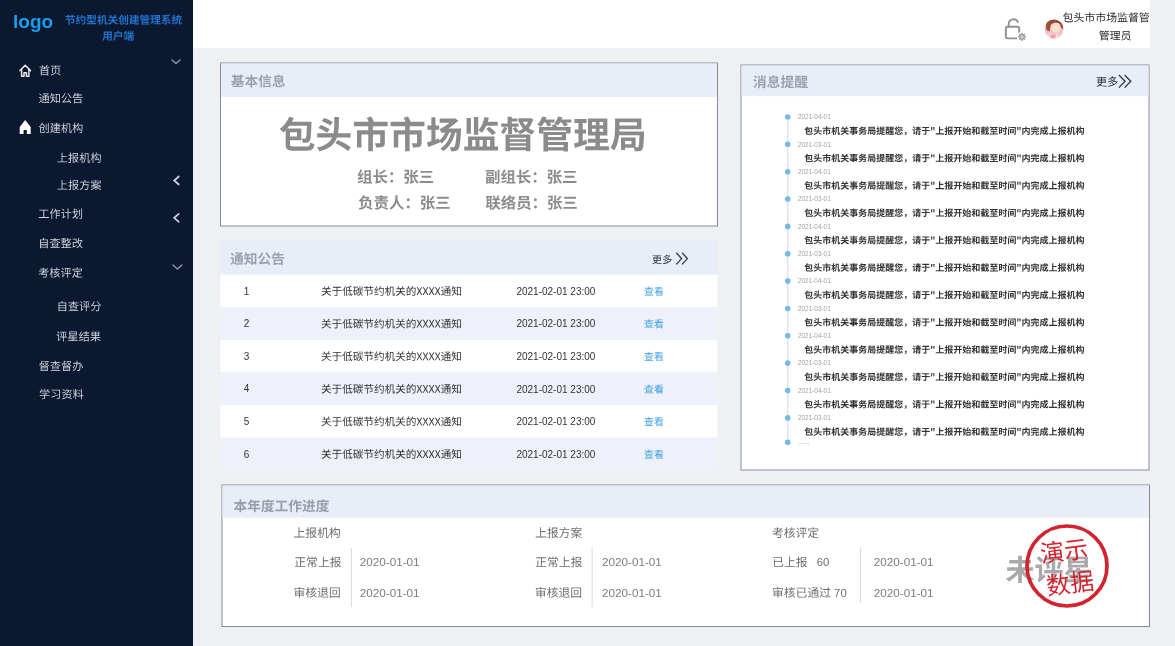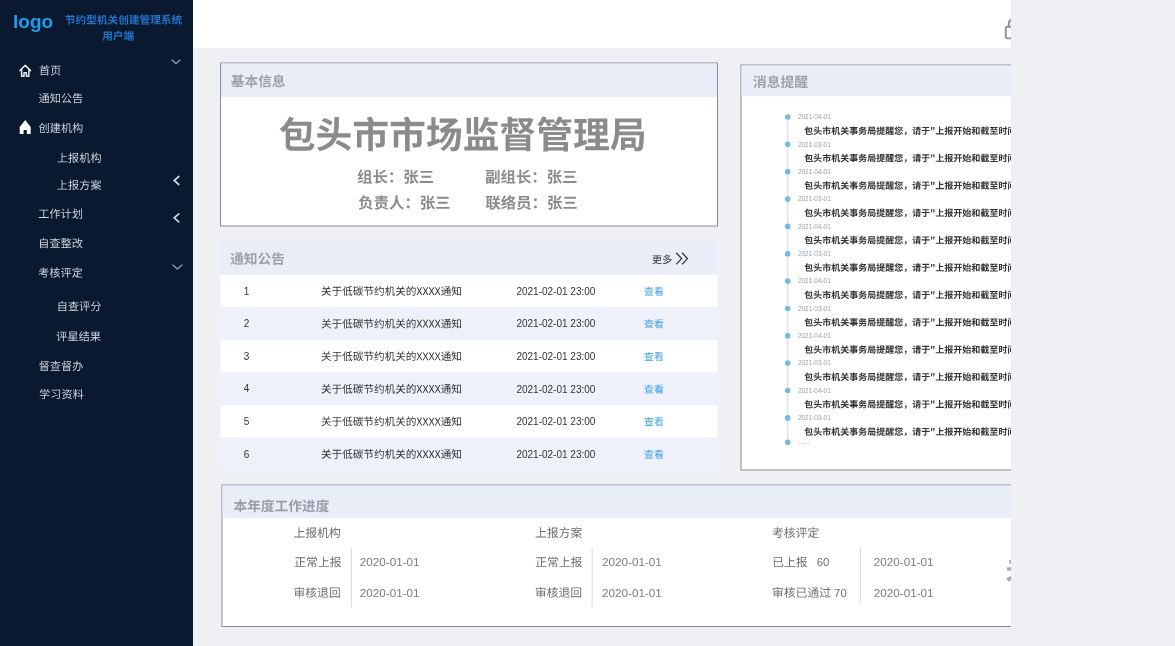--- a/index.html
+++ b/index.html
@@ -1,16 +1,16 @@
 <!DOCTYPE html>
 <html><head><meta charset="utf-8"><title>dashboard</title>
 <style>
 html,body{margin:0;padding:0;background:#eef0f4;}
 body{font-family:"Liberation Sans",sans-serif;}
-#wrap{position:relative;width:1011px;height:646px;overflow:hidden;}
+#wrap{position:relative;width:1150px;height:646px;overflow:hidden;}
 svg{display:block}
 </style></head>
 <body>
 <div id="wrap">
     <svg width="1175" height="646" viewBox="0 0 1175 646" font-family="Liberation Sans, sans-serif">
       <defs>
         <path id="gb8282" d="M95 -492V-376H331V87H459V-376H746V-176C746 -162 740 -159 721 -158C702 -158 630 -158 572 -161C588 -125 603 -71 607 -34C700 -34 766 -34 812 -53C860 -72 872 -109 872 -173V-492ZM616 -850V-751H388V-850H265V-751H49V-636H265V-540H388V-636H616V-540H743V-636H952V-751H743V-850Z"></path>
         <path id="gb7ea6" d="M28 -73 46 40C155 20 298 -5 434 -32L427 -136C282 -112 129 -86 28 -73ZM476 -384C547 -322 629 -234 664 -174L751 -251C714 -312 628 -394 557 -452ZM60 -414C77 -422 101 -427 194 -438C159 -390 129 -354 114 -338C82 -302 58 -280 33 -274C45 -245 63 -192 69 -170C97 -185 141 -195 415 -240C411 -265 408 -310 410 -341L223 -315C294 -396 362 -490 417 -583L321 -644C303 -608 282 -572 261 -538L174 -531C231 -610 288 -707 330 -801L216 -848C177 -733 107 -612 84 -581C62 -548 43 -529 22 -523C35 -493 54 -437 60 -414ZM542 -850C514 -714 461 -576 393 -491C420 -476 470 -443 492 -425C519 -463 545 -509 568 -561H819C810 -216 799 -72 770 -41C759 -28 748 -24 729 -24C703 -24 648 -24 587 -29C608 2 623 52 625 84C682 86 742 87 779 81C819 75 846 64 874 27C912 -24 924 -179 935 -617C935 -631 936 -671 936 -671H612C629 -721 645 -773 657 -826Z"></path>
         <path id="gb578b" d="M611 -792V-452H721V-792ZM794 -838V-411C794 -398 790 -395 775 -395C761 -393 712 -393 666 -395C681 -366 697 -320 702 -290C772 -290 824 -292 861 -308C898 -326 908 -354 908 -409V-838ZM364 -709V-604H279V-709ZM148 -243V-134H438V-54H46V57H951V-54H561V-134H851V-243H561V-322H476V-498H569V-604H476V-709H547V-814H90V-709H169V-604H56V-498H157C142 -448 108 -400 35 -362C56 -345 97 -301 113 -278C213 -333 255 -415 271 -498H364V-305H438V-243Z"></path>
         <path id="gb673a" d="M488 -792V-468C488 -317 476 -121 343 11C370 26 417 66 436 88C581 -57 604 -298 604 -468V-679H729V-78C729 8 737 32 756 52C773 70 802 79 826 79C842 79 865 79 882 79C905 79 928 74 944 61C961 48 971 29 977 -1C983 -30 987 -101 988 -155C959 -165 925 -184 902 -203C902 -143 900 -95 899 -73C897 -51 896 -42 892 -37C889 -33 884 -31 879 -31C874 -31 867 -31 862 -31C858 -31 854 -33 851 -37C848 -41 848 -55 848 -82V-792ZM193 -850V-643H45V-530H178C146 -409 86 -275 20 -195C39 -165 66 -116 77 -83C121 -139 161 -221 193 -311V89H308V-330C337 -285 366 -237 382 -205L450 -302C430 -328 342 -434 308 -470V-530H438V-643H308V-850Z"></path>

